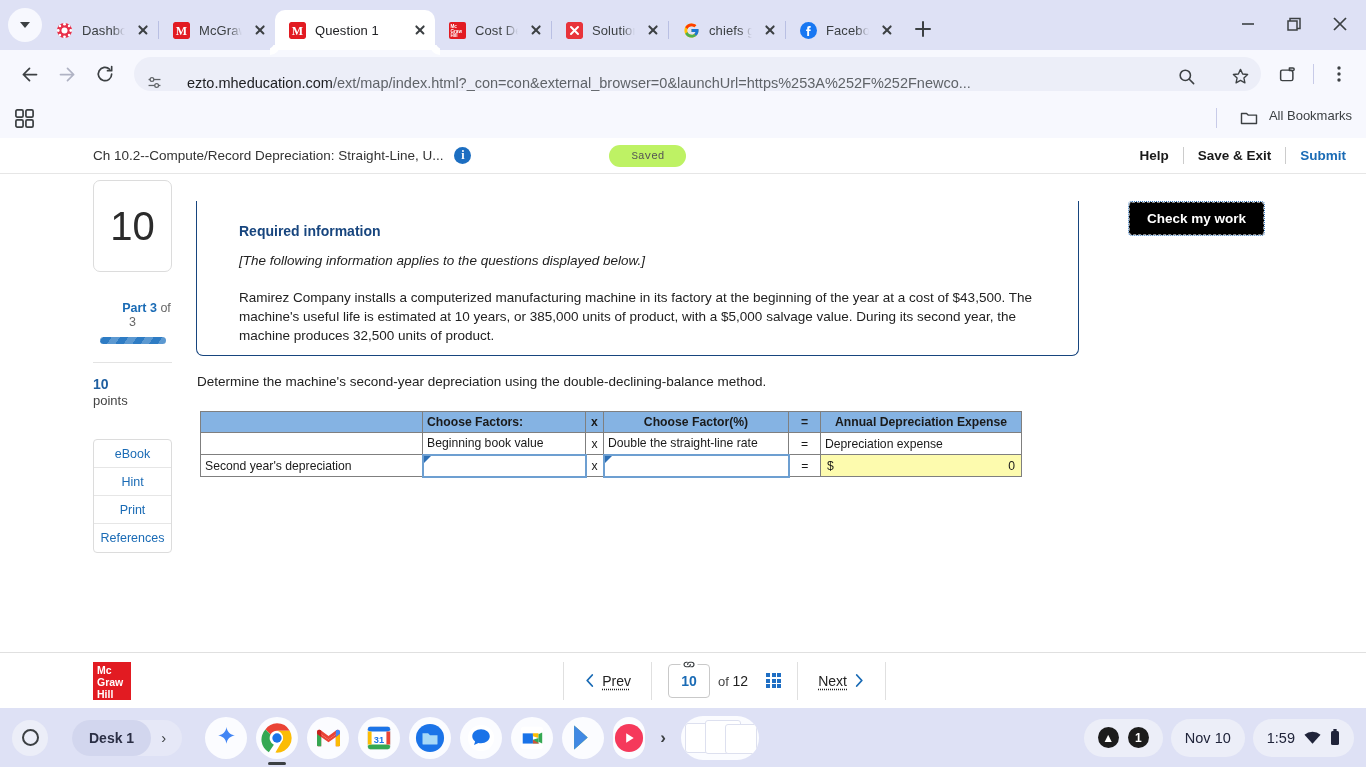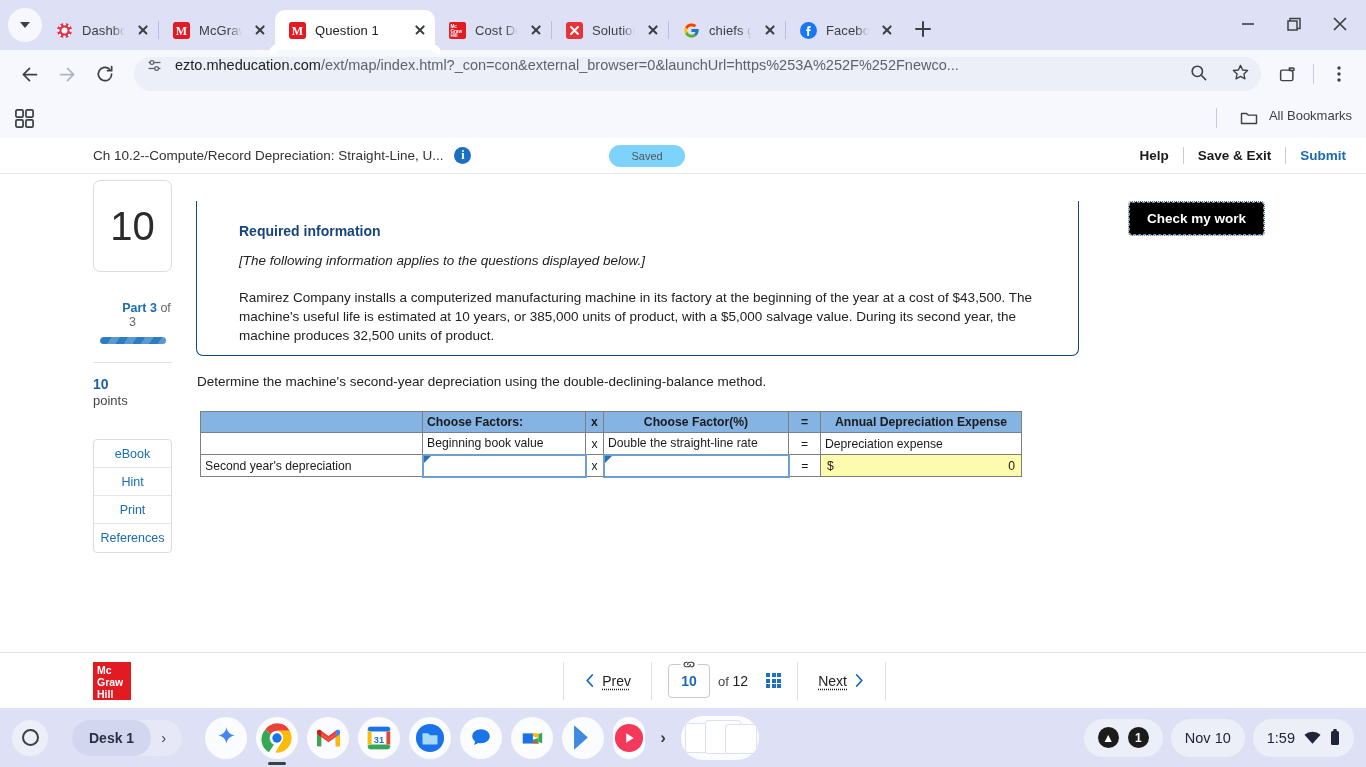--- a/index.html
+++ b/index.html
@@ -55,21 +55,21 @@
   .newtab::after  { top: 7px; left: 14.2px; height: 16px; width: 1.8px; }
 
   .winctl { margin-left: auto; display: flex; align-items: center; gap: 6px; padding-bottom: 10px; }
   .winbtn { width: 40px; height: 32px; display:flex; align-items:center; justify-content:center; cursor:pointer; }
 
   
   .toolbar { height: 48px; background: #f7f8fe; display: flex; align-items: center; padding: 0 12px; gap: 4px; }
   .navbtn { width: 34px; height: 34px; border-radius: 17px; display: flex; align-items: center; justify-content: center; cursor: pointer; flex: 0 0 auto; }
   .omnibox {
     flex: 1 1 auto; height: 34px; background: #eceef8; border-radius: 17px;
-    display: flex; align-items: flex-start; padding: 0 6px 0 12px; gap: 12px; margin: 0 8px; min-width: 0; cursor: text;
+    display: flex; align-items: flex-end; padding: 0 6px 0 12px; gap: 24px; margin: 0 8px; min-width: 0; cursor: text;
   }
   .omnibox-url {
     flex: 1 1 auto; font-size: 14.5px; color: #5f6368; white-space: nowrap; overflow: hidden; min-width: 0;
     -webkit-mask-image: linear-gradient(90deg, #000 97%, transparent 100%);
     mask-image: linear-gradient(90deg, #000 97%, transparent 100%);
   }
   .omnibox-url b { color: #202124; font-weight: 400; }
   .tb-icon { width: 30px; height: 30px; display:flex; align-items:center; justify-content:center; border-radius:15px; flex:0 0 auto; cursor:pointer; }
   .tb-div { width: 1px; height: 20px; background: #c8cbe8; margin: 0 6px; }
 
@@ -85,22 +85,22 @@
     height: 36px; display: flex; align-items: center; padding: 0 20px 0 93px;
     border-bottom: 1px solid #e6e6e6; flex: 0 0 auto;
   }
   .app-title { font-size: 13.5px; color: #333; }
   .info-badge {
     width: 17px; height: 17px; border-radius: 50%; background: #1c6ec1; color: #fff;
     font-size: 12px; font-weight: bold; font-family: "Liberation Serif", serif;
     display: flex; align-items: center; justify-content: center; margin-left: 11px; cursor: pointer;
   }
   .saved-pill {
-    margin-left: 138px; background: #7dd3fc; color: #555; font-size: 11px;
-    padding: 5px 22px; border-radius: 12px;
+    margin-left: 138px; background: #bef264; color: #555; font-size: 11px;
+    padding: 5px 22px; border-radius: 12px; font-family: Liberation Mono, monospace;
   }
   .hdr-right { margin-left: auto; display: flex; align-items: center; }
   .hdr-link { font-size: 13.5px; font-weight: bold; color: #1a1a1a; padding: 0 14px; cursor: pointer; }
   .hdr-link.submit { color: #1a6bb5; padding-right: 0; }
   .hdr-vdiv { width: 1px; height: 17px; background: #ccc; }
 
   .body-area { flex: 1 1 auto; position: relative; background: #fff; }
 
   .check-work {
     position: absolute; right: 102px; top: 28px;

